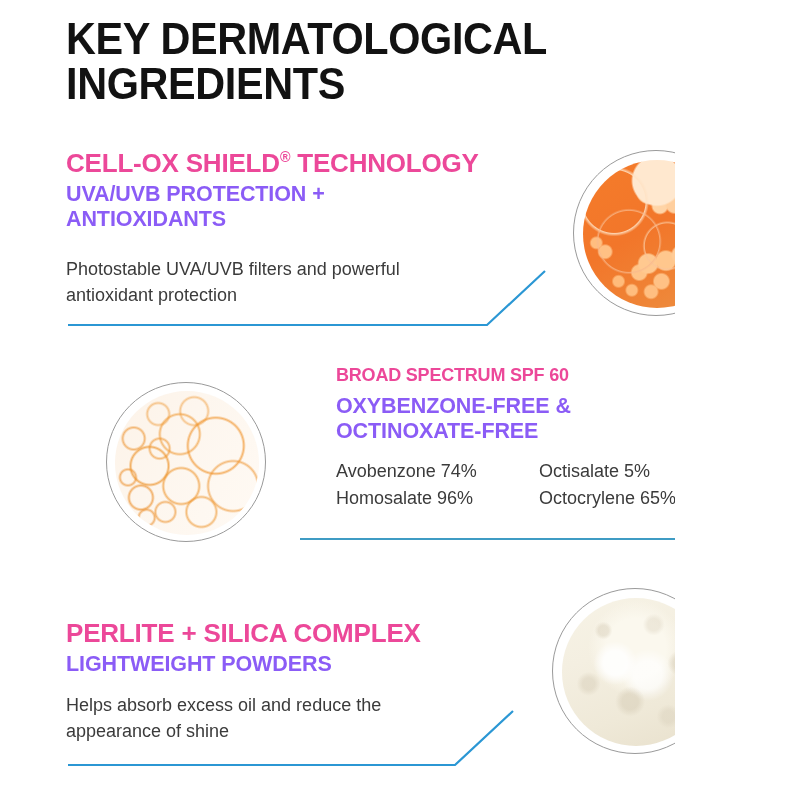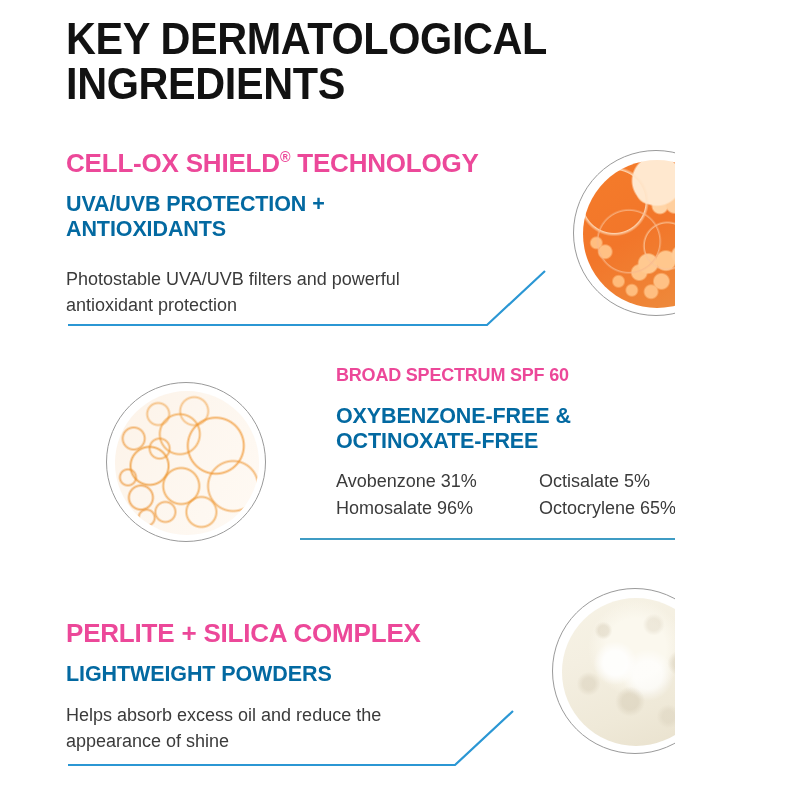--- a/index.html
+++ b/index.html
@@ -52,28 +52,28 @@
     white-space: nowrap;
   }
   .sec-heading .reg {
     font-size: 0.55em;
     vertical-align: super;
     line-height: 0;
     font-weight: 700;
   }
 
   .sec-sub {
-    color: #0369a1;
+    color: #8b5cf6;
     font-weight: 700;
     font-size: 21.5px;
     line-height: 25px;
     letter-spacing: -0.1px;
     text-transform: uppercase;
     white-space: pre-line;
-    margin-top: 14px;
+    margin-top: 4px;
   }
 
   .sec-body {
     color: #3b3b3b;
     font-weight: 400;
     font-size: 18px;
     line-height: 26px;
     white-space: pre-line;
   }
 
@@ -244,21 +244,21 @@
 ANTIOXIDANTS</div>
     <div class="sec-body">Photostable UVA/UVB filters and powerful
 antioxidant protection</div>
   </div>
 
   <div class="section" id="section-spf">
     <div class="sec-heading">BROAD SPECTRUM SPF 60</div>
     <div class="sec-sub">OXYBENZONE-FREE &amp;
 OCTINOXATE-FREE</div>
     <div class="filters-grid">
-      <div class="filter-item">Avobenzone 31%</div>
+      <div class="filter-item">Avobenzone 74%</div>
       <div class="filter-item">Octisalate 5%</div>
       <div class="filter-item">Homosalate 96%</div>
       <div class="filter-item">Octocrylene 65%</div>
     </div>
   </div>
 
   <div class="section" id="section-perlite">
     <div class="sec-heading">PERLITE + SILICA COMPLEX</div>
     <div class="sec-sub">LIGHTWEIGHT POWDERS</div>
     <div class="sec-body">Helps absorb excess oil and reduce the

